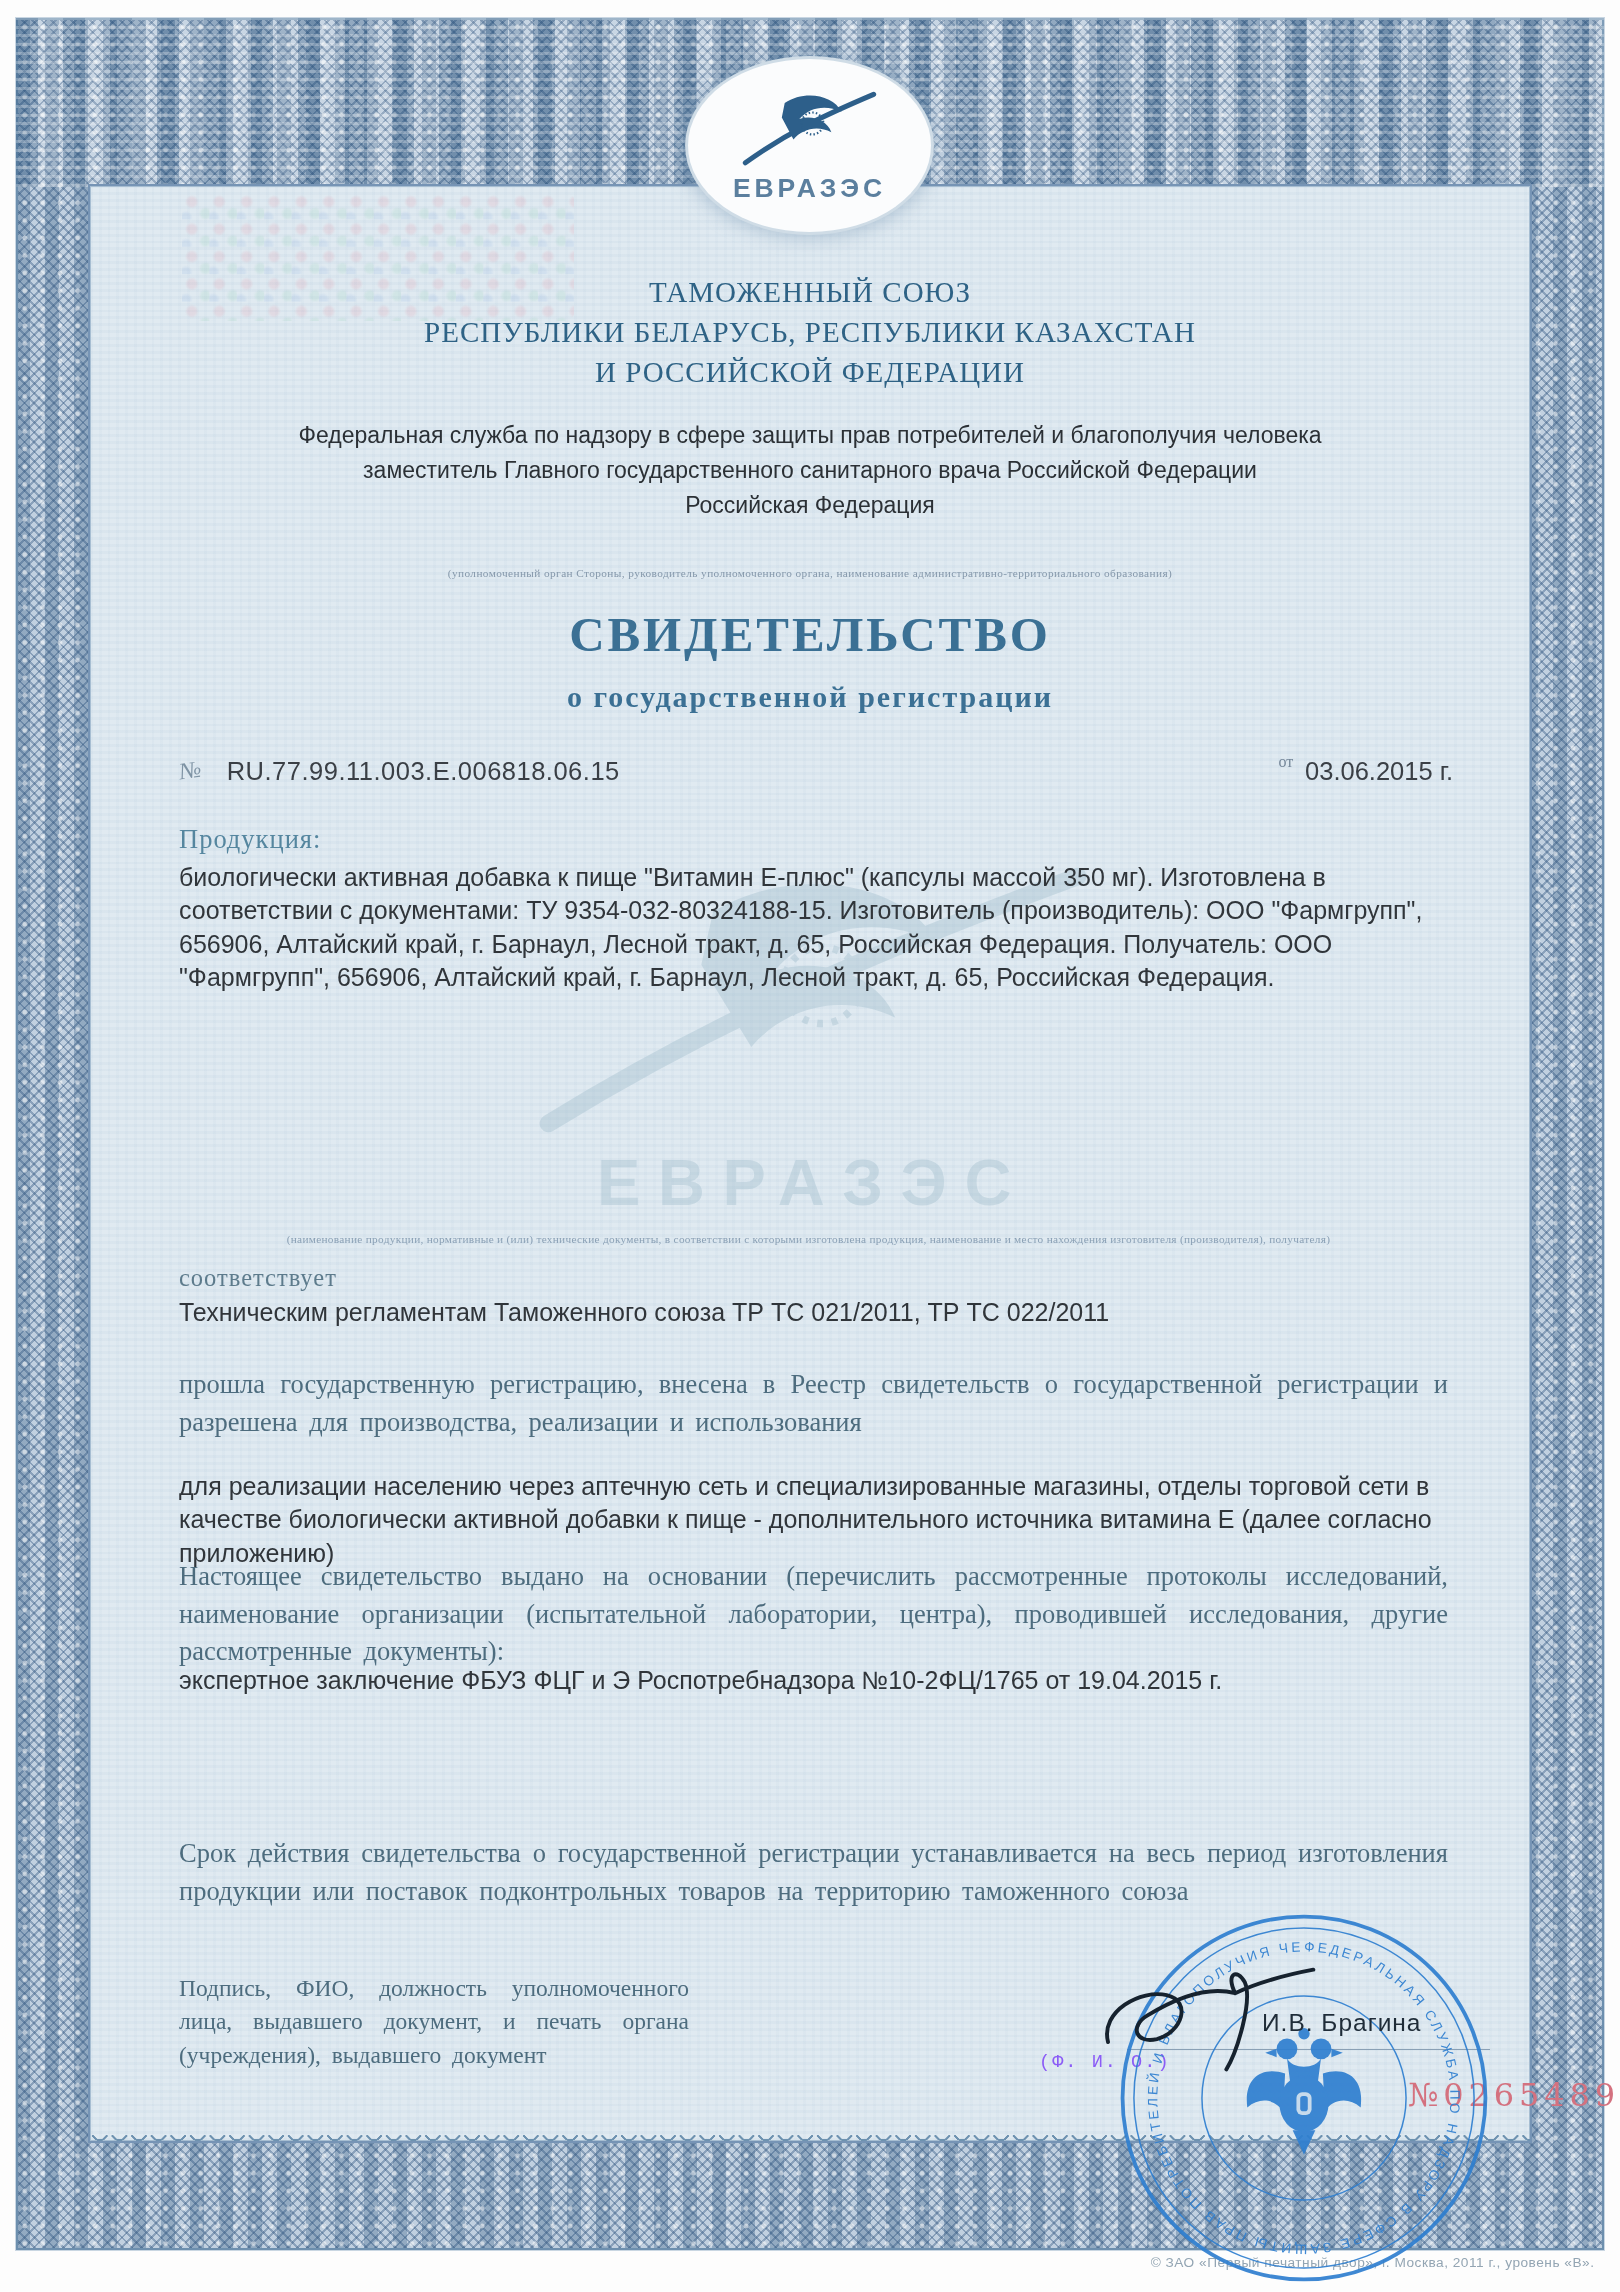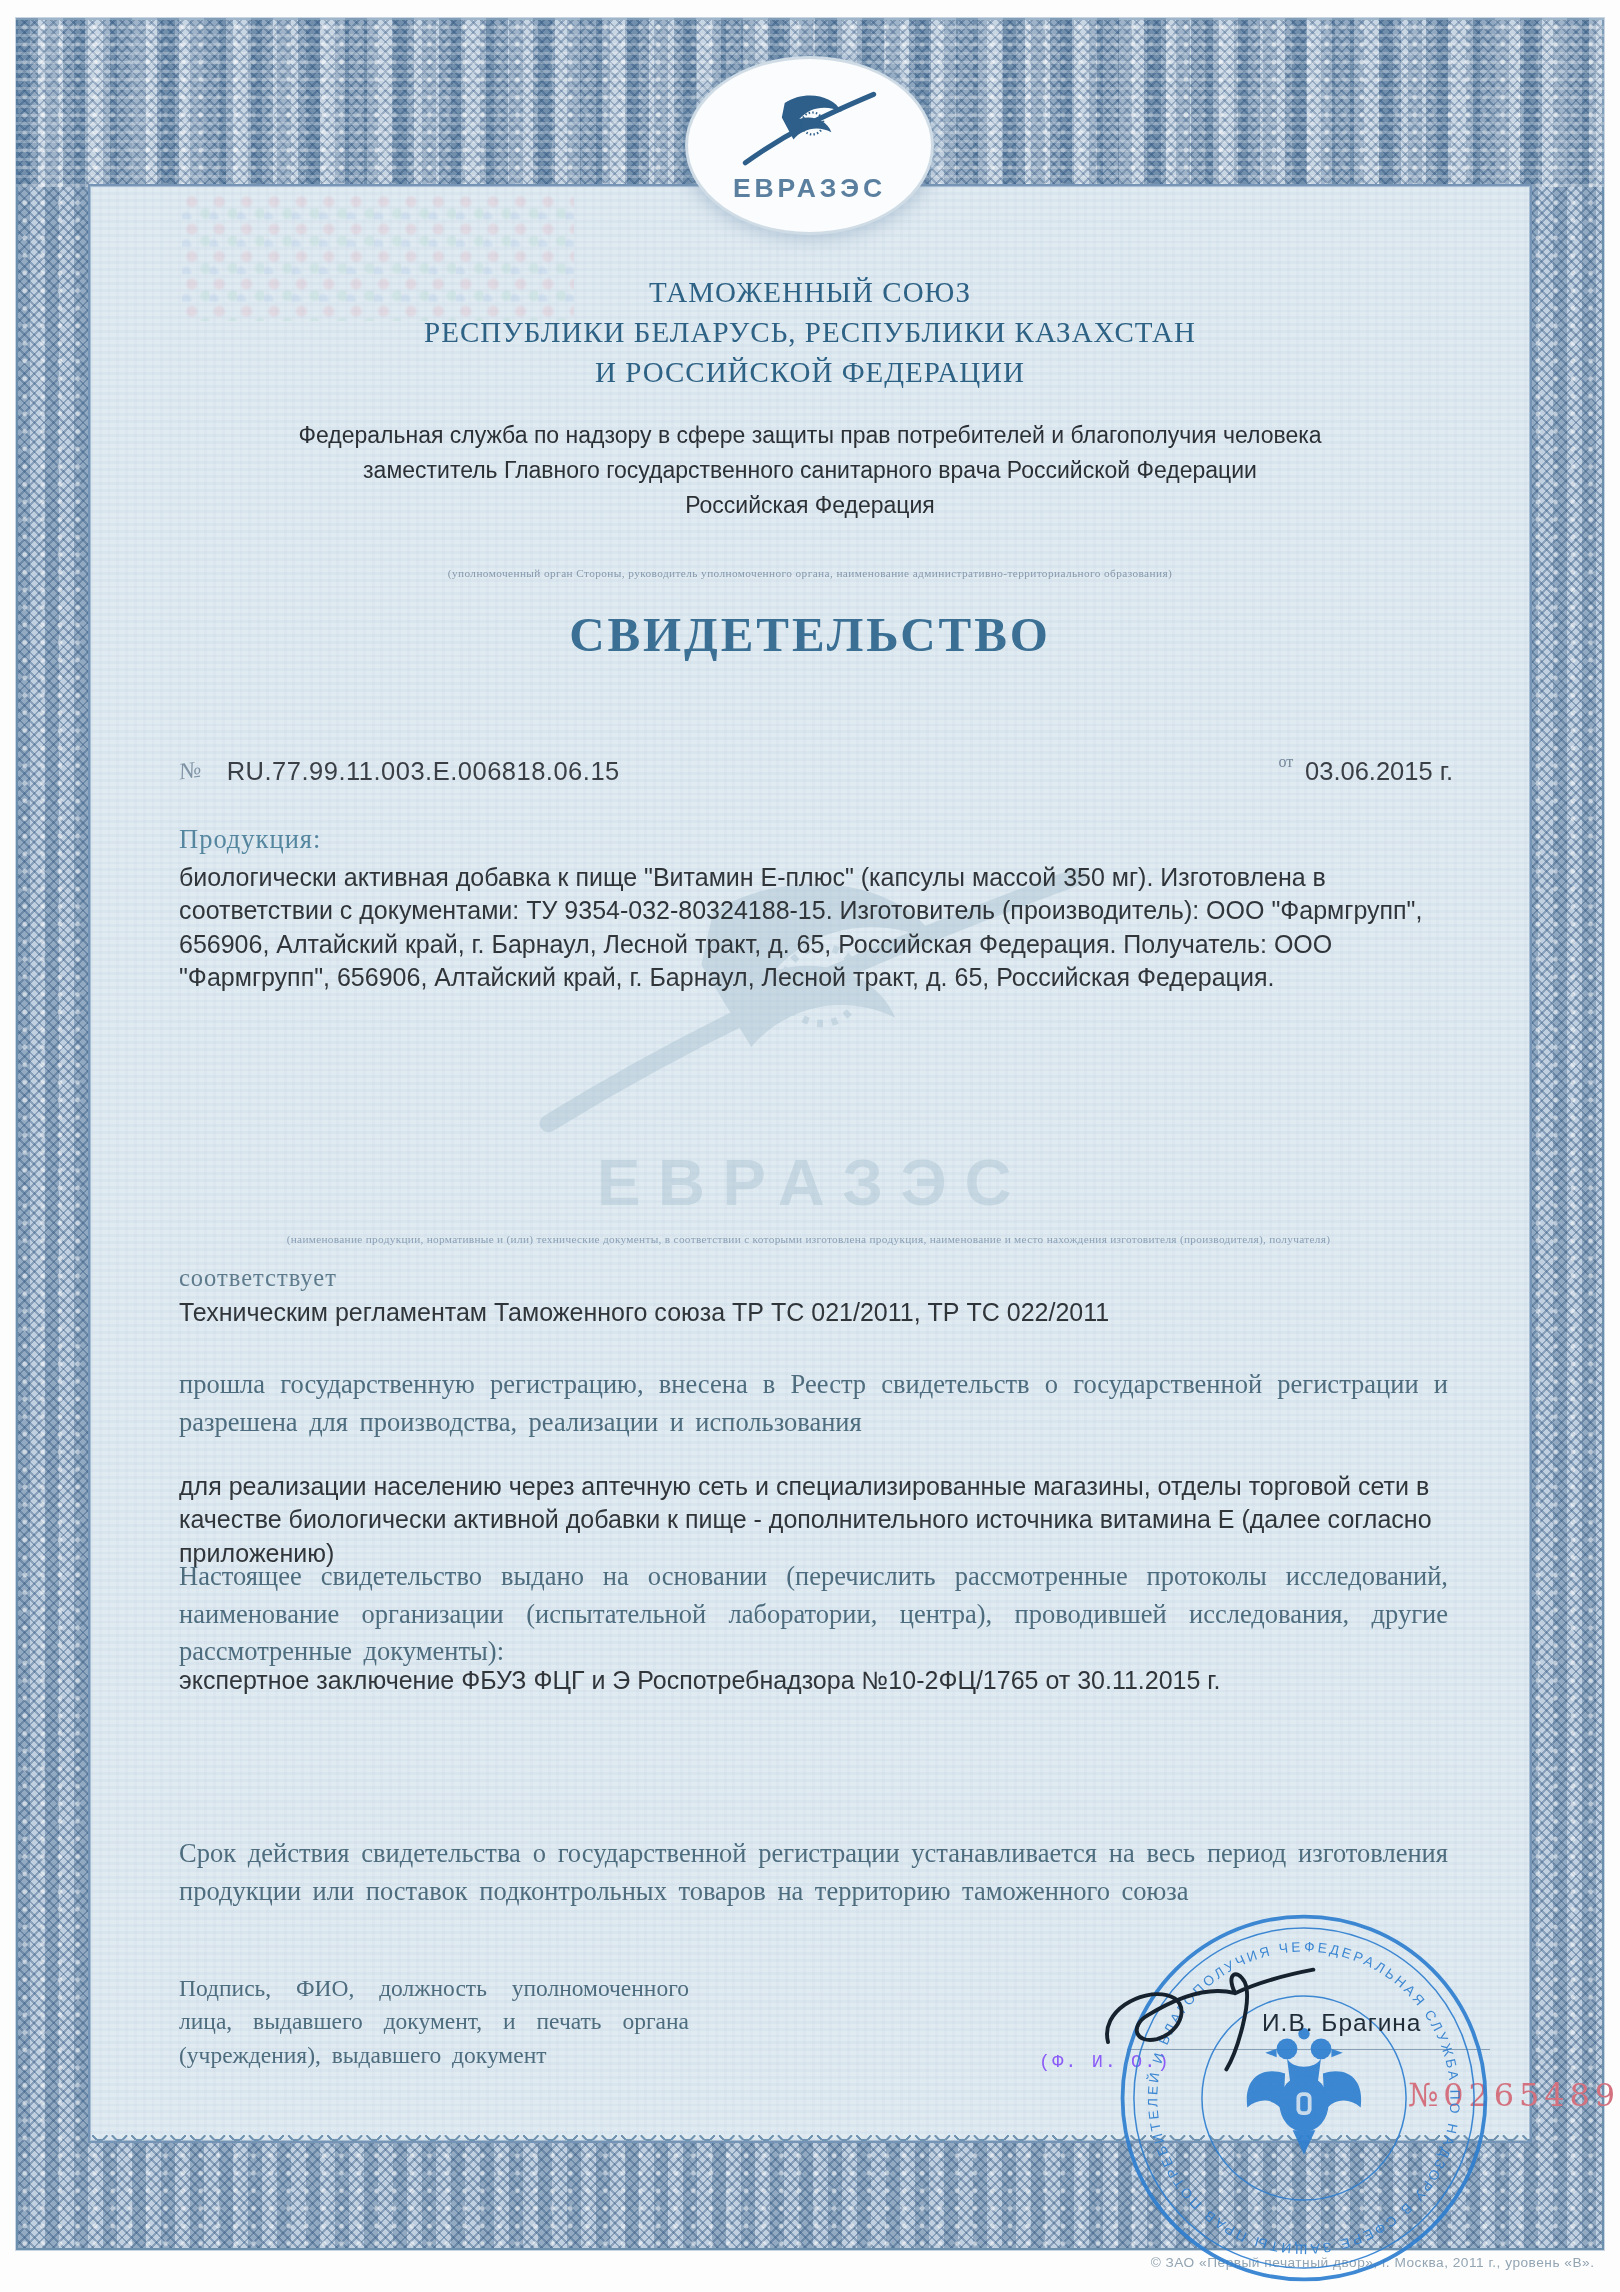--- a/index.html
+++ b/index.html
@@ -114,20 +114,21 @@
     <div>И РОССИЙСКОЙ ФЕДЕРАЦИИ</div>
   </div>
   <div class="hdr hdr-agency">
     <div>Федеральная служба по надзору в сфере защиты прав потребителей и благополучия человека</div>
     <div>заместитель Главного государственного санитарного врача Российской Федерации</div>
     <div>Российская Федерация</div>
   </div>
   <div class="hdr hdr-caption">(уполномоченный орган Стороны, руководитель уполномоченного органа, наименование административно-территориального образования)</div>
 
   <div class="hdr doc-title">СВИДЕТЕЛЬСТВО</div>
+  <div class="hdr doc-subtitle">о государственной регистрации</div>
 
   <div class="numrow">
     <span class="num-label">№</span>
     <span class="num-value">RU.77.99.11.003.Е.006818.06.15</span>
     <span class="date-group">
       <span class="date-label">от</span>
       <span class="date-value">03.06.2015 г.</span>
     </span>
   </div>
 
@@ -145,21 +146,21 @@
     <div class="wm-text">ЕВРАЗЭС</div>
   </div>
 
   <div class="blk tiny-caption" style="top:1233px;">(наименование продукции, нормативные и (или) технические документы, в соответствии с которыми изготовлена продукция, наименование и место нахождения изготовителя (производителя), получателя)</div>
   <div class="blk serif-label" style="top:1264px;color:#5d7b8c;font-size:24.5px;">соответствует</div>
   <div class="blk sans-par" style="top:1296px;">Техническим регламентам Таможенного союза ТР ТС 021/2011, ТР ТС 022/2011</div>
 
   <div class="blk serif-par" style="top:1366px;">прошла государственную регистрацию, внесена в Реестр свидетельств о государственной регистрации и разрешена для производства, реализации и использования</div>
   <div class="blk sans-par" style="top:1470px;">для реализации населению через аптечную сеть и специализированные магазины, отделы торговой сети в качестве биологически активной добавки к пище - дополнительного источника витамина Е (далее согласно приложению)</div>
   <div class="blk serif-par" style="top:1558px;">Настоящее свидетельство выдано на основании (перечислить рассмотренные протоколы исследований, наименование организации (испытательной лаборатории, центра), проводившей исследования, другие рассмотренные документы):</div>
-  <div class="blk sans-par" style="top:1664px;">экспертное заключение ФБУЗ ФЦГ и Э Роспотребнадзора №10-2ФЦ/1765 от 30.11.2015 г.</div>
+  <div class="blk sans-par" style="top:1664px;">экспертное заключение ФБУЗ ФЦГ и Э Роспотребнадзора №10-2ФЦ/1765 от 19.04.2015 г.</div>
 
   <div class="blk serif-par" style="top:1835px;">Срок действия свидетельства о государственной регистрации устанавливается на весь период изготовления продукции или поставок подконтрольных товаров на территорию таможенного союза</div>
 
   <div class="blk serif-par sign-caption">Подпись, ФИО, должность уполномоченного лица, выдавшего документ, и печать органа (учреждения), выдавшего документ</div>
 
   <div class="stamp">
     <svg width="378" height="378" viewBox="0 0 400 400">
       <circle cx="200" cy="200" r="192" fill="none" stroke="#2f7fd0" stroke-width="4"></circle>
       <circle cx="200" cy="200" r="180" fill="none" stroke="#2f7fd0" stroke-width="1.6"></circle>
       <circle cx="200" cy="200" r="108" fill="none" stroke="#2f7fd0" stroke-width="1.6"></circle>

